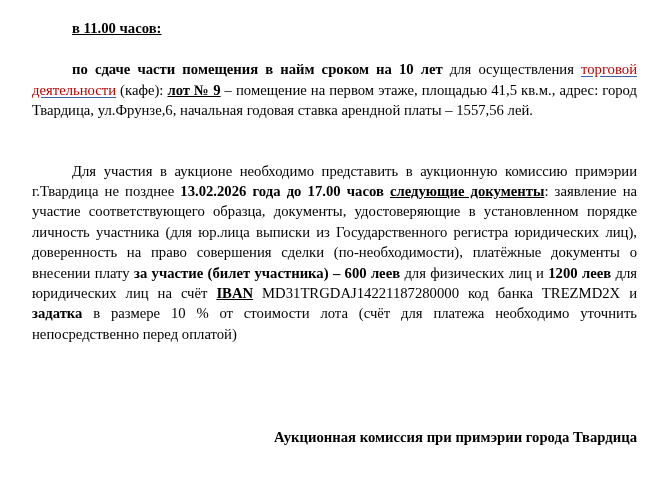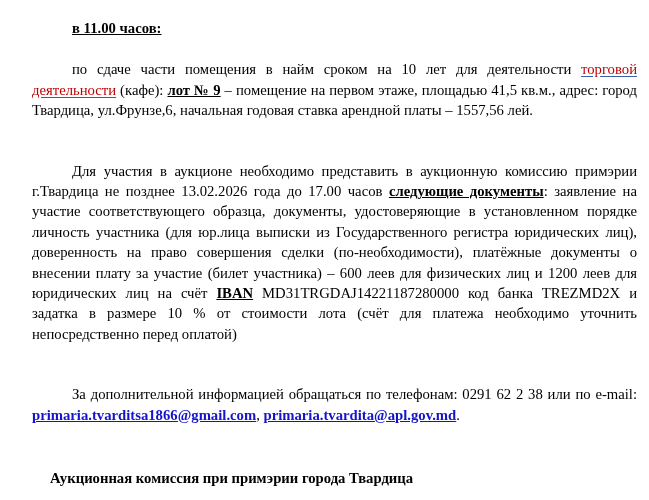--- a/index.html
+++ b/index.html
@@ -26,21 +26,21 @@
     margin: 0;
     font-size: 14.7px;
     line-height: 20.4px;
     text-align: justify;
     text-justify: inter-word;
     color: #000000;
   }
   .indent {
     text-indent: 40px;
   }
-  .b { font-weight: normal; }
+  .b { font-weight: bold; }
   .bu { font-weight: bold; text-decoration: underline; }
   .gap-sm { height: 18px; }
   .gap-md { height: 21px; }
   .gap-lg { height: 22px; }
 
   
   .redlink {
     color: #C00000;
     text-decoration: underline;
     text-decoration-color: #3B5EAB;
@@ -55,50 +55,49 @@
     text-underline-offset: 1px;
   }
 
   a.mail, .mail {
     color: #1414CC;
     font-weight: bold;
     text-decoration: underline;
   }
 
   .center {
-    text-align: left;
+    text-align: right;
     font-weight: bold;
     font-size: 14.7px;
     line-height: 20.4px;
     margin: 0;
   }
   .closing-wrap {
     padding-left: 18px;
   }
 </style>
 </head>
 <body>
 
 <div class="page">
 
   <p class="para indent"><span class="bu">в  11.00 часов:</span></p>
 
   <div class="gap-md"></div>
 
-  <p class="para indent"><span class="b">по сдаче части помещения в найм сроком на 10 лет</span><span> для  деятельности </span><span class="redlink">торговой  деятельности</span><span> (кафе): </span><span class="bu">лот № 9</span><span> – помещение  на  первом  этаже,  площадью 41,5 кв.м.,  адрес: город Твардица, ул.Фрунзе,6,   начальная   годовая ставка арендной платы – 1557,56 лей.</span></p>
+  <p class="para indent"><span class="b">по сдаче части помещения в найм сроком на 10 лет</span><span> для  осуществления </span><span class="redlink">торговой  деятельности</span><span> (кафе): </span><span class="bu">лот № 9</span><span> – помещение  на  первом  этаже,  площадью 41,5 кв.м.,  адрес: город Твардица, ул.Фрунзе,6,   начальная   годовая ставка арендной платы – 1557,56 лей.</span></p>
 
   <div class="gap-lg"></div>
   <div class="gap-sm"></div>
 
   <p class="para indent"><span>Для  участия  в  аукционе  необходимо  представить  в  аукционную  комиссию примэрии </span><span class="spell">г.Твардица</span><span> не  позднее  </span><span class="b">13.02.2026 года</span><span class="b">  до  </span><span class="b">17.00 часов</span><span>   </span><span class="bu">следующие документы</span><span>:  заявление   на   участие   соответствующего   образца,   документы, удостоверяющие в  установленном  порядке  личность  участника (для </span><span class="spell">юр.лица</span><span> выписки из  Государственного  регистра  юридических  лиц),  доверенность  на  право совершения сделки (</span><span class="spell">по-необходимости</span><span>), платёжные  документы  о  внесении  плату </span><span class="b">за  участие (билет участника) – 600 леев</span><span>  для  физических  лиц  и  </span><span class="b">1200 леев</span><span> для   юридических лиц  на счёт  </span><span class="bu">IBAN</span><span> MD31TRGDAJ14221187280000   код банка TREZMD2X  и  </span><span class="b">задатка</span><span> в  размере   10  %   от   стоимости лота (счёт для платежа необходимо уточнить непосредственно перед оплатой)</span></p>
 
   <div class="gap-lg"></div>
   <div class="gap-sm"></div>
 
-  <p class="para indent"><span class="b">За   дополнительной  информацией  обращаться  по  телефонам:  0291 62 2  38</span> <span class="b">или  по  e-mail: </span><span class="mail">primaria.tvarditsa1866@gmail.com</span><span class="b">,  </span><span class="mail">primaria.tvardita@apl.gov.md</span><span class="b">.</span></p>
 
   <div class="gap-lg"></div>
   <div class="gap-md"></div>
 
   <div class="closing-wrap">
     <p class="center">Аукционная комиссия при примэрии города Твардица</p>
   </div>
 
 </div>
 

